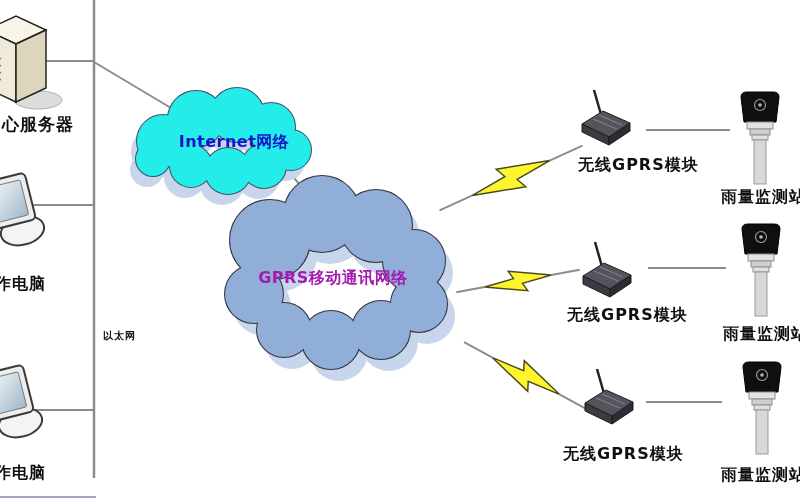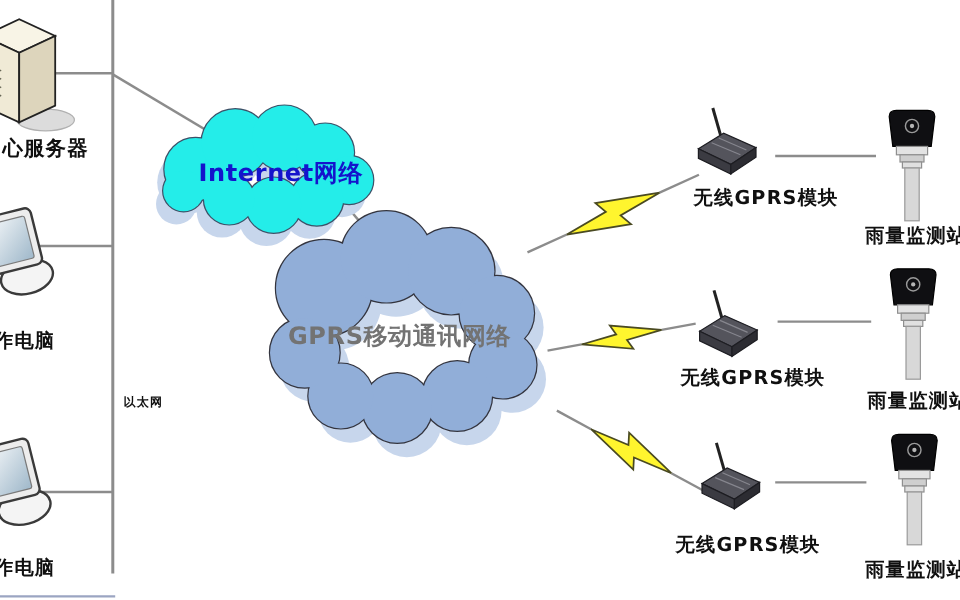--- a/index.html
+++ b/index.html
@@ -5,22 +5,22 @@
   html,body{margin:0;padding:0;background:#fff;}
   .canvas{
     position:relative;width:800px;height:500px;background:#ffffff;
     overflow:hidden;font-family:"DejaVu Sans","Liberation Sans",sans-serif;
   }
   .canvas svg{position:absolute;left:0;top:0;}
   .lbl{
     position:absolute;font-weight:bold;font-size:16px;color:#101010;
     white-space:nowrap;letter-spacing:1px;line-height:1.1;
   }
-  .lbl-internet{color:#1414cc;font-size:20px;text-align:center;letter-spacing:0.5px;}
-  .lbl-gprs{color:#737373;font-size:20px;text-align:center;letter-spacing:0.5px;}
+  .lbl-internet{color:#1414cc;font-size:16px;text-align:center;letter-spacing:0.5px;}
+  .lbl-gprs{color:#a21caf;font-size:16px;text-align:center;letter-spacing:0.5px;}
   .lbl-server{font-size:17px;}
 </style>
 </head>
 <body>
 
 <div class="canvas">
 
   <svg width="800" height="500">
     <defs>
       <linearGradient id="scr" x1="0" y1="0" x2="1" y2="1">

